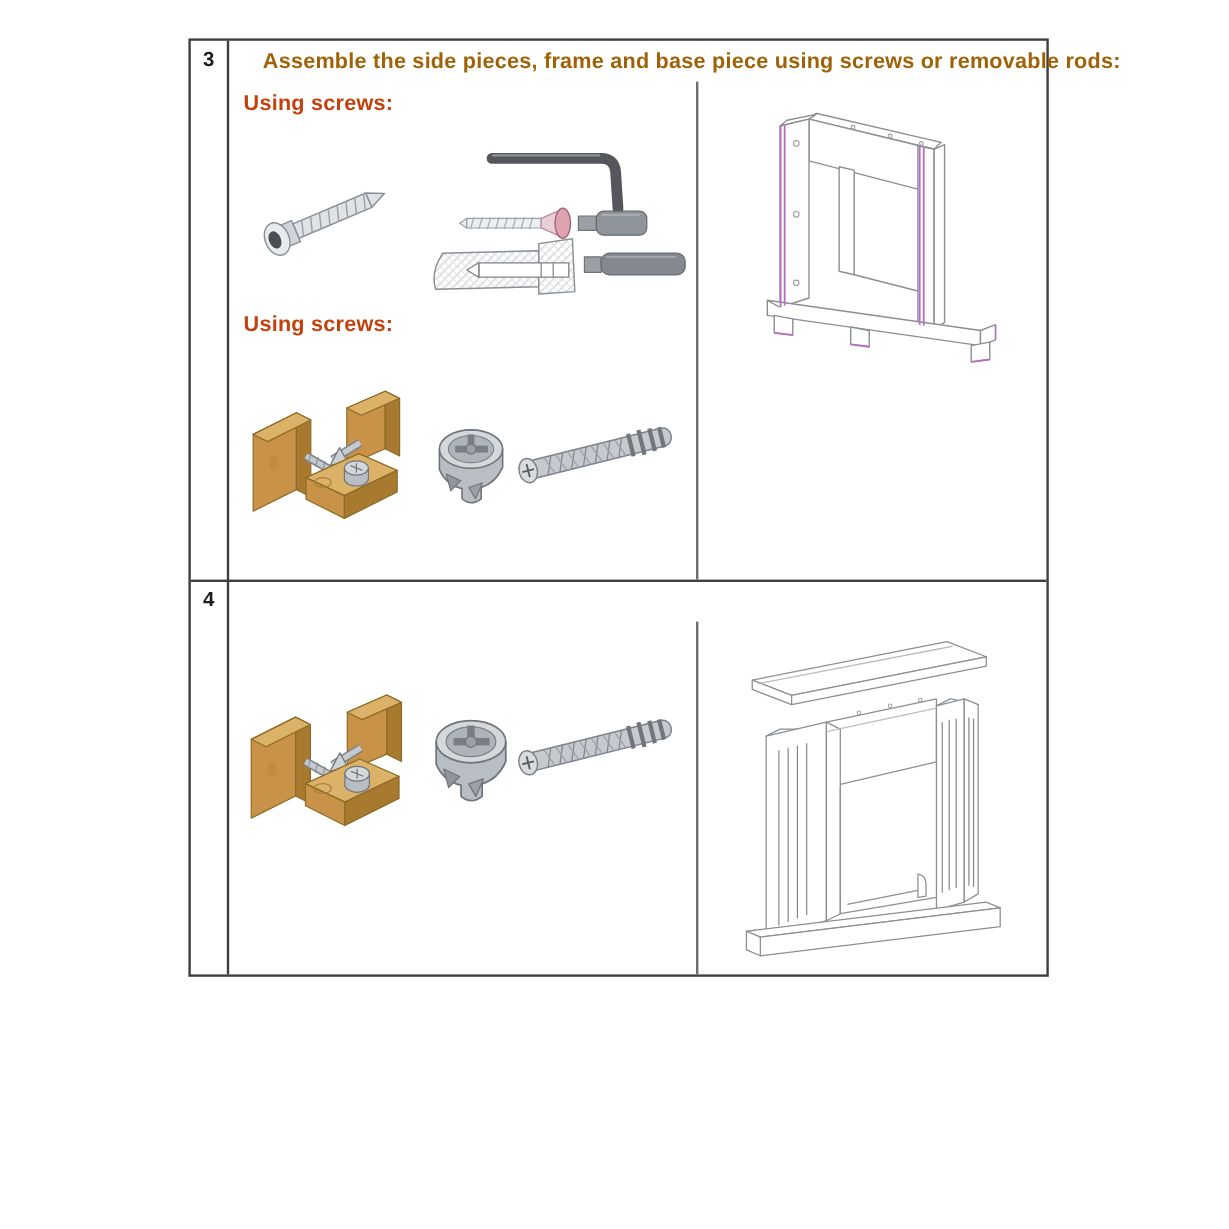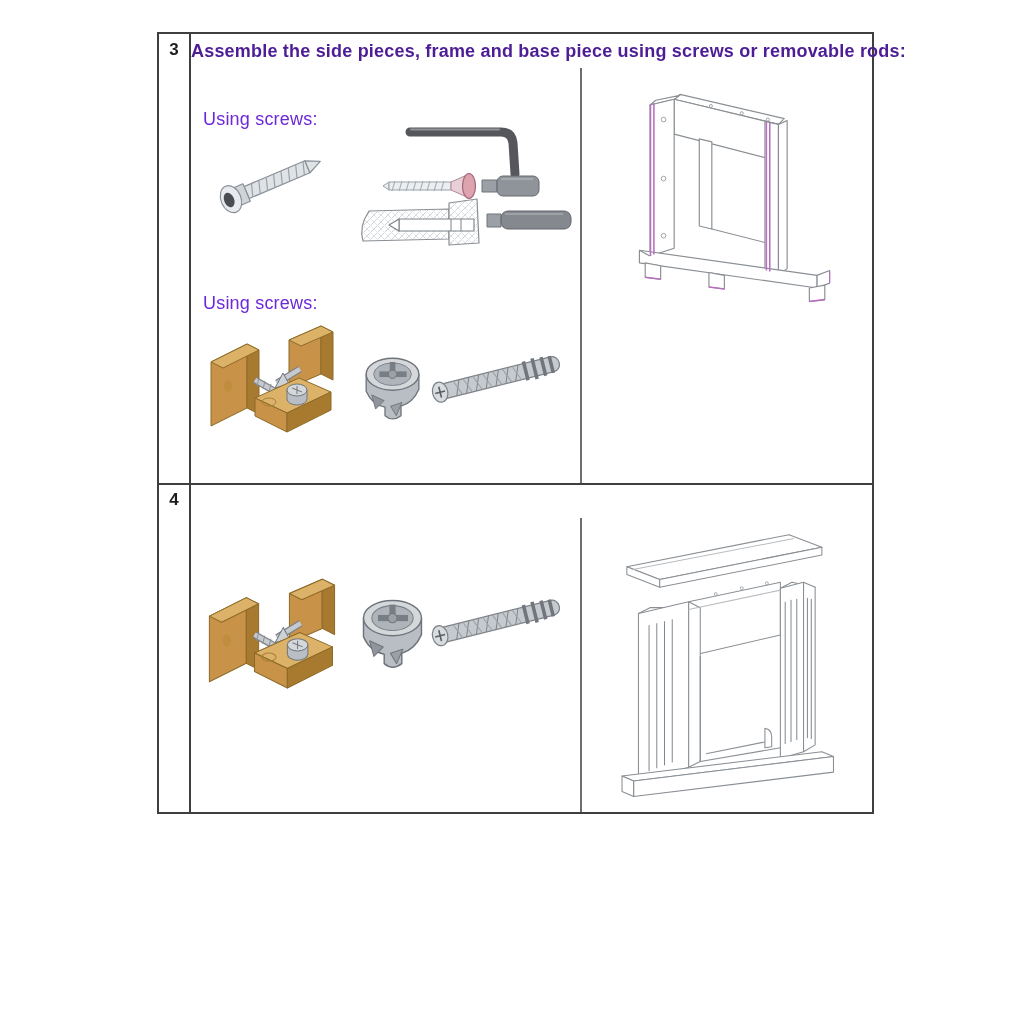--- a/index.html
+++ b/index.html
@@ -5,22 +5,22 @@
   * { margin:0; padding:0; box-sizing:border-box; }
   html,body { background:#ffffff; }
   body { font-family:"Liberation Sans", sans-serif; }
   .canvas { position:relative; width:1024px; height:1024px; background:#ffffff; overflow:hidden; }
   .itable { position:absolute; left:157px; top:32px; width:717px; height:782px; border:2px solid #3f3f3f; background:#ffffff; }
   .vline-num { position:absolute; left:30px; top:0; width:2px; height:100%; background:#3f3f3f; }
   .hline-row { position:absolute; left:0; top:449px; width:100%; height:2px; background:#3f3f3f; }
   .vline-r3 { position:absolute; left:421px; top:34px; width:2px; height:415px; background:#6e6e6e; }
   .vline-r4 { position:absolute; left:421px; top:484px; width:2px; height:294px; background:#6e6e6e; }
   .step-num { position:absolute; left:0; width:30px; text-align:center; font-size:17px; font-weight:600; color:#1d1d1d; }
-  .row-title { position:absolute; left:32px; font-size:18px; font-weight:600; letter-spacing:0.2px; color:#4c1d95; white-space:nowrap; }
-  .usage-label { position:absolute; left:44px; font-size:18px; font-weight:400; letter-spacing:0.2px; color:#6d28d9; white-space:nowrap;margin-top:33px; }
+  .row-title { position:absolute; left:60px; font-size:18px; font-weight:600; letter-spacing:0.2px; color:#a16207; white-space:nowrap; }
+  .usage-label { position:absolute; left:44px; font-size:18px; font-weight:700; letter-spacing:0.2px; color:#c2410c; white-space:nowrap; }
   .illus { position:absolute; }
   svg { display:block; }
 </style>
 </head>
 <body>
 
 <div class="canvas">
 
   <svg width="0" height="0" style="position:absolute" aria-hidden="true">
     <defs>

